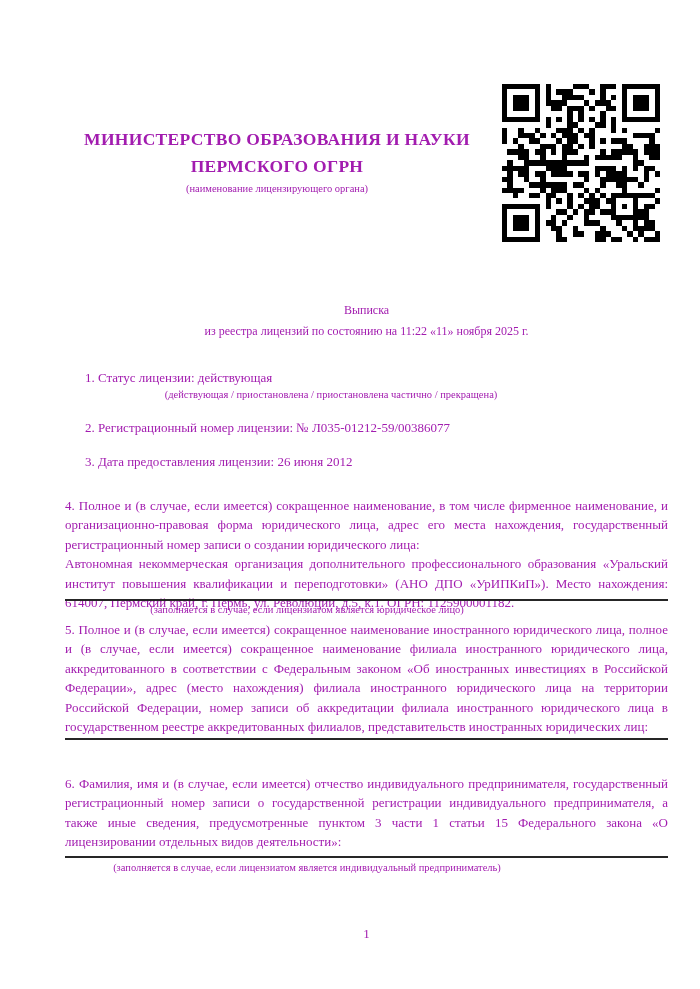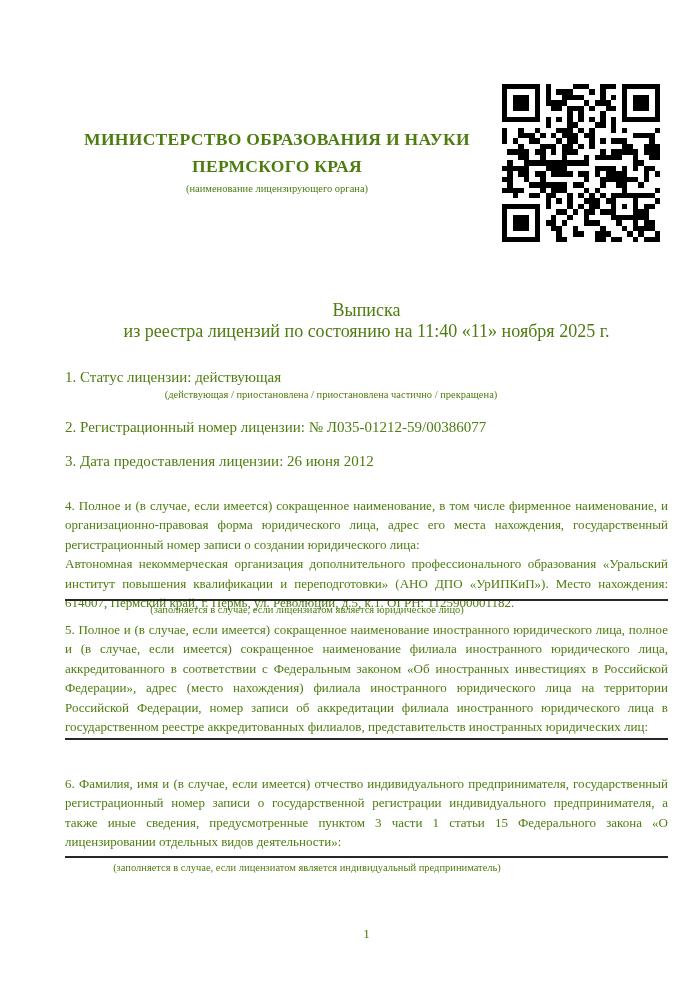--- a/index.html
+++ b/index.html
@@ -2,21 +2,21 @@
 <html lang="ru"><head>
 <meta charset="utf-8">
 <style>
   html, body { margin: 0; padding: 0; background: #ffffff; }
   .page {
     position: relative;
     width: 700px;
     height: 989px;
     background: #ffffff;
     font-family: "Liberation Serif", "DejaVu Serif", serif;
-    color: #4d7c0f;
+    color: #a21caf;
     overflow: hidden;
   }
   .abs { position: absolute; }
   .content { left: 65px; width: 603px; }
 
   .header-block {
     left: 65px; top: 126px; width: 424px;
     text-align: center;
     font-weight: bold;
     font-size: 17.5px;
@@ -29,25 +29,25 @@
     line-height: 13px;
     margin-top: 2px;
     letter-spacing: 0;
   }
 
   .qr { left: 502px; top: 84px; width: 158px; height: 158px; }
 
   .title-block {
     top: 300px;
     text-align: center;
-    font-size: 18px;
+    font-size: 12px;
     line-height: 20.5px;
   }
 
-  .line-item { font-size: 15px; line-height: 19.5px; }
+  .line-item { font-size: 13px; line-height: 19.5px; margin-left: 20px; }
 
   .para {
     font-size: 13px;
     line-height: 19.4px;
     text-align: justify;
   }
 
   .caption {
     font-size: 10.5px;
     line-height: 13px;
@@ -66,21 +66,21 @@
     line-height: 16px;
   }
 </style>
 </head>
 <body>
 
 <div class="page">
 
   <div class="abs header-block">
     <div>МИНИСТЕРСТВО ОБРАЗОВАНИЯ И НАУКИ</div>
-    <div>ПЕРМСКОГО КРАЯ</div>
+    <div>ПЕРМСКОГО ОГРН</div>
     <div class="h-caption">(наименование лицензирующего органа)</div>
   </div>
 
   <svg class="abs qr" id="qr-svg" viewBox="0 0 29 29" shape-rendering="crispEdges" xmlns="http://www.w3.org/2000/svg">
       <rect x="0" y="0" width="29" height="29" fill="#ffffff"></rect>
       <rect x="0" y="0" width="1" height="1" fill="#000000"></rect>
       <rect x="1" y="0" width="1" height="1" fill="#000000"></rect>
       <rect x="2" y="0" width="1" height="1" fill="#000000"></rect>
       <rect x="3" y="0" width="1" height="1" fill="#000000"></rect>
       <rect x="4" y="0" width="1" height="1" fill="#000000"></rect>
@@ -496,21 +496,21 @@
       <rect x="20" y="28" width="1" height="1" fill="#000000"></rect>
       <rect x="21" y="28" width="1" height="1" fill="#000000"></rect>
       <rect x="24" y="28" width="1" height="1" fill="#000000"></rect>
       <rect x="26" y="28" width="1" height="1" fill="#000000"></rect>
       <rect x="27" y="28" width="1" height="1" fill="#000000"></rect>
       <rect x="28" y="28" width="1" height="1" fill="#000000"></rect>
     </svg>
 
   <div class="abs content title-block">
     <div>Выписка</div>
-    <div>из реестра лицензий по состоянию на 11:40 «11» ноября 2025 г.</div>
+    <div>из реестра лицензий по состоянию на 11:22 «11» ноября 2025 г.</div>
   </div>
 
   <div class="abs content line-item" style="top:368px">1. Статус лицензии: действующая</div>
   <div class="abs content caption pr71" style="top:388px">(действующая / приостановлена / приостановлена частично / прекращена)</div>
 
   <div class="abs content line-item" style="top:418px">2. Регистрационный номер лицензии: № Л035-01212-59/00386077</div>
 
   <div class="abs content line-item" style="top:452px">3. Дата предоставления лицензии: 26 июня 2012</div>
 
   <div class="abs content" style="top:496px">

